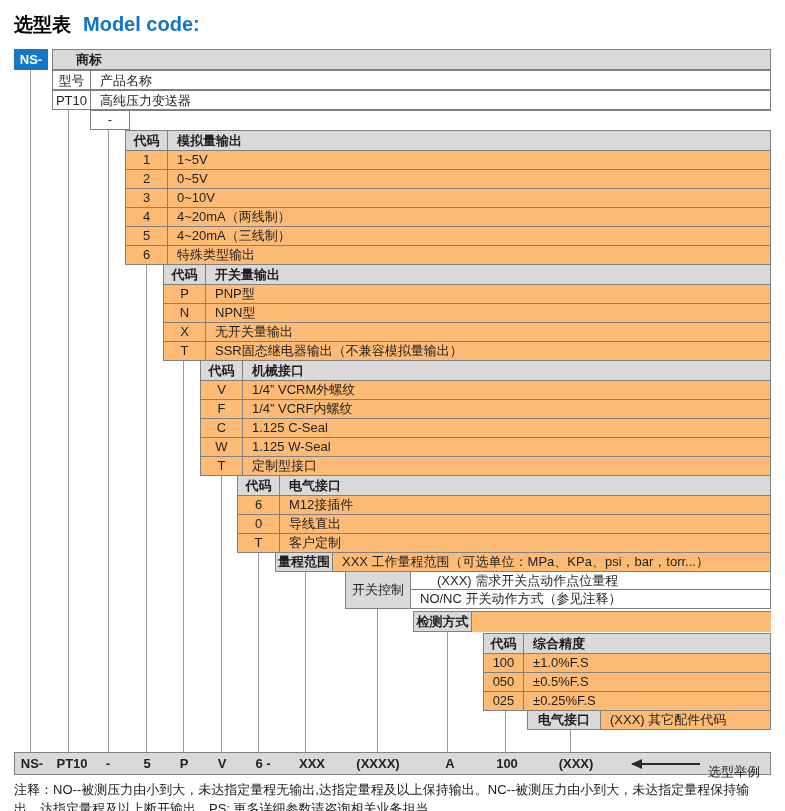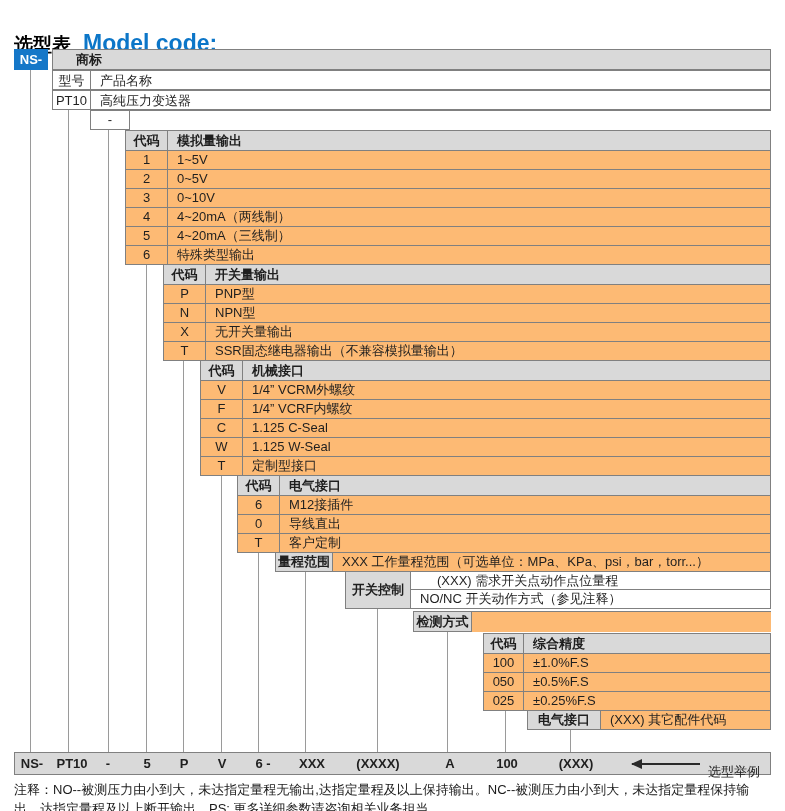--- a/index.html
+++ b/index.html
@@ -9,21 +9,21 @@
     --border-gray:#808080;
     --line-gray:#9a9a9a;
     --text-dark:#1f1f1f;
   }
   *{margin:0;padding:0;box-sizing:border-box;}
   body{background:#fff;font-family:"Liberation Sans","DejaVu Sans",sans-serif;color:var(--text-dark);}
   .page{position:relative;width:785px;height:811px;background:#fff;overflow:hidden;}
 
   .title{position:absolute;left:14px;top:12px;display:flex;align-items:baseline;gap:12px;}
   .title .zh{font-size:19px;font-weight:800;color:#000000;}
-  .title .en{font-size:23px;font-weight:800;color:var(--title-blue);margin-top:18px;}
+  .title .en{font-size:20px;font-weight:800;color:var(--title-blue);}
 
   
   .vl{position:absolute;width:1px;background:var(--line-gray);z-index:1;display:block;}
   .hl{position:absolute;height:1px;background:var(--border-gray);z-index:1;display:block;}
 
   
   .tbl{position:absolute;z-index:2;background:#fdba74;font-size:13px;color:var(--text-dark);border-top:1px solid var(--border-gray);}
   .tr{display:flex;height:19px;line-height:18px;}
   .tr.h{background:var(--header-gray);font-weight:bold;height:20px;line-height:19px;}
   .td{border-left:1px solid var(--border-gray);border-bottom:1px solid var(--border-gray);overflow:hidden;white-space:nowrap;}
@@ -39,21 +39,21 @@
   .row-top .cell{border:1px solid var(--border-gray);height:100%;line-height:19px;}
   .bar{background:var(--header-gray);font-weight:bold;width:100%;padding-left:23px;}
   .mcode{width:38px;flex:none;text-align:center;border-right:0 !important;}
   .mval{flex:1;padding-left:9px;}
   .dash-cell{position:absolute;left:90px;top:110px;width:40px;height:20px;z-index:2;background:#fff;
              border:1px solid var(--border-gray);text-align:center;line-height:18px;font-size:13px;}
 
   
   .switchblk{position:absolute;left:345px;top:571px;width:426px;height:38px;z-index:2;background:#fff;
              border:1px solid var(--border-gray);display:flex;font-size:13px;}
-  .sw-label{width:65px;flex:none;background:var(--header-gray);font-weight:bold;text-align:left;
+  .sw-label{width:65px;flex:none;background:var(--header-gray);font-weight:normal;text-align:left;
             display:flex;align-items:center;justify-content:center;border-right:1px solid var(--border-gray);}
   .sw-rows{flex:1;display:flex;flex-direction:column;}
   .sw-row{height:18px;line-height:17px;white-space:nowrap;overflow:hidden;}
   .sw-row:first-child{border-bottom:1px solid var(--border-gray);}
   .sw-row.r1{padding-left:26px;}
   .sw-row.r2{padding-left:9px;}
 
   .detect-opt2{margin-left:62px;}
 
   

